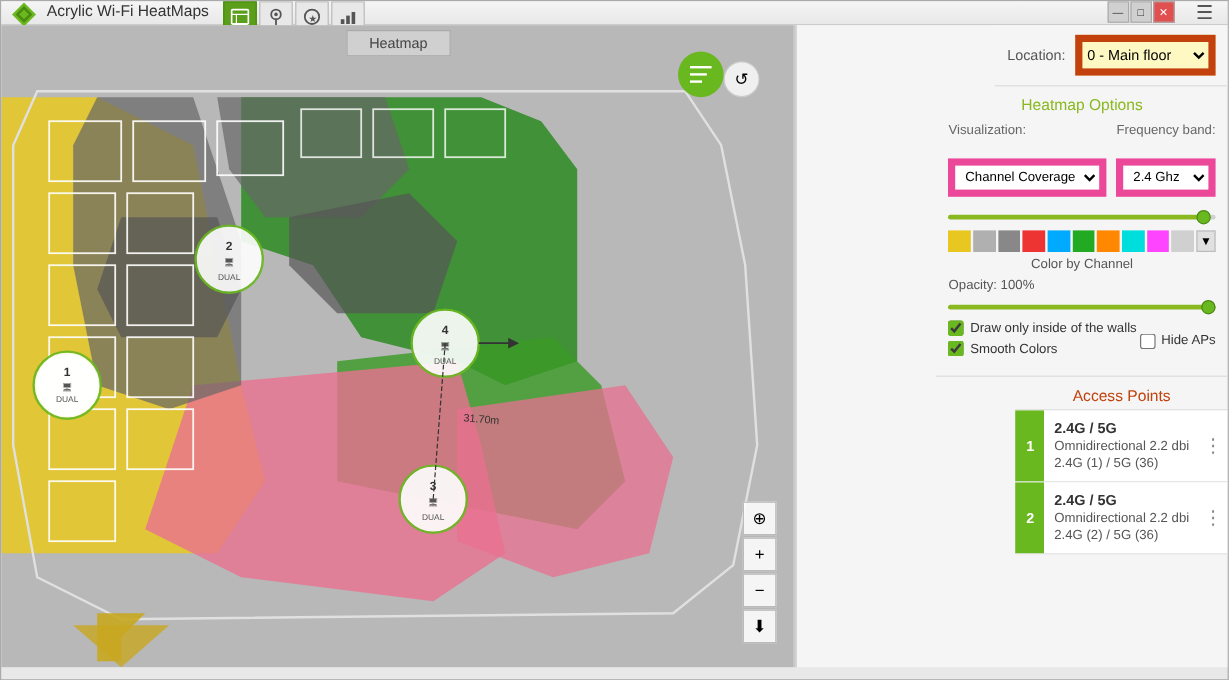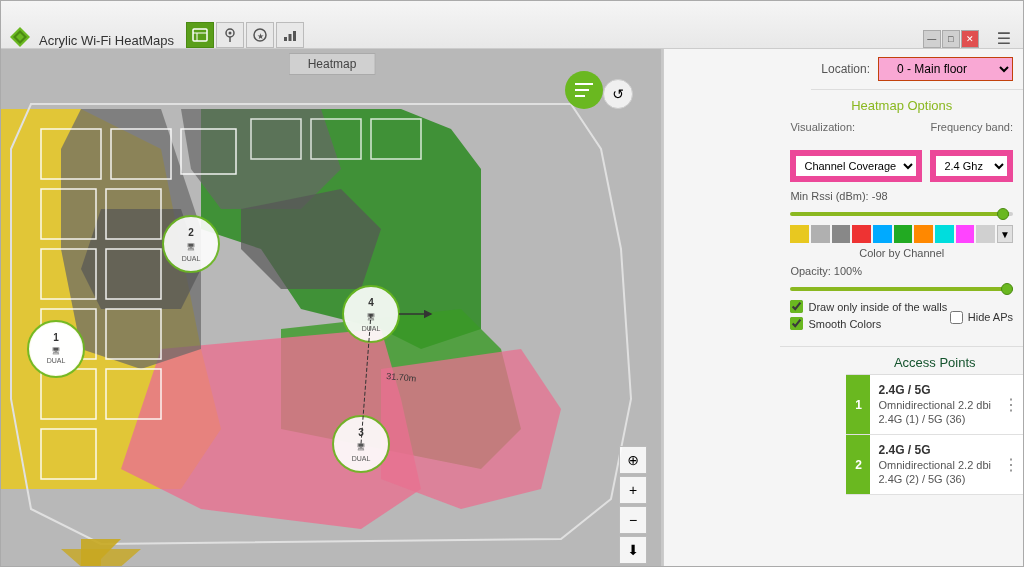--- a/index.html
+++ b/index.html
@@ -8,25 +8,25 @@
       height: 567px;
       overflow: hidden;
       font-family: 'Segoe UI', Arial, sans-serif;
       font-size: 12px;
       background: #e8e8e8;
       border: 1px solid #aaa;
     }
 
     
     #titlebar {
-      height: 48px;
+      height: 20px;
       background: linear-gradient(to bottom, #f5f5f5, #e8e8e8);
       border-bottom: 1px solid #ccc;
       display: flex;
-      align-items: flex-end;
+      align-items: flex-start;
       padding: 0 8px;
       user-select: none;
     }
     #titlebar .hamburger {
       font-size: 16px; color: #555; cursor: pointer; padding: 0 4px;
     }
 
     
     #main {
       display: flex;
@@ -134,24 +134,24 @@
       border-bottom: 1px solid #ddd;
       background: #f5f5f5;
     }
     #location-row label {
       font-size: 12px;
       color: #555;
       white-space: nowrap;
     }
     #location-select {
       flex: 1;
-      padding: 3px 14px;
+      padding: 3px 0;
       font-size: 12px;
-      border: 1px solid #c2410c;
-      background: #f9a8d4;
+      border: 6px solid #c2410c;
+      background: #fef9c3;
       appearance: auto;
     }
 
     
     #heatmap-options {
       padding: 8px 10px;
       border-bottom: 1px solid #ddd;
     }
     #heatmap-options h3 {
       text-align: center;
@@ -266,21 +266,21 @@
     
     #access-points {
       flex: 1;
       display: flex;
       flex-direction: column;
     }
     #access-points h3 {
       text-align: center;
       font-size: 13px;
       font-weight: 400;
-      color: #14532d;
+      color: #c2410c;
       padding: 8px 0 4px;
       border-bottom: 1px solid #ddd;
     }
 
     .ap-item {
       display: flex;
       align-items: stretch;
       border-bottom: 1px solid #e0e0e0;
       background: white;
       min-height: 60px;
@@ -579,21 +579,20 @@
           <label>Frequency band:</label>
           <select>
             <option>2.4 Ghz</option>
             <option>5 Ghz</option>
             <option>Both</option>
           </select>
         </div>
       </div>
 
       <div class="slider-row">
-        <label>Min Rssi (dBm): -98</label>
         <input type="range" class="rssi-slider" min="0" max="100" value="98" style="background: linear-gradient(to right, rgb(138, 184, 32) 98%, rgb(208, 208, 208) 98%); height: 4px; border-radius: 2px;">
       </div>
 
       <div class="color-palette">
         <div class="color-swatch" style="background:#e8c820;"></div>
         <div class="color-swatch" style="background:#b0b0b0;"></div>
         <div class="color-swatch" style="background:#888888;"></div>
         <div class="color-swatch" style="background:#ee3333;"></div>
         <div class="color-swatch" style="background:#00aaff;"></div>
         <div class="color-swatch" style="background:#22aa22;"></div>

